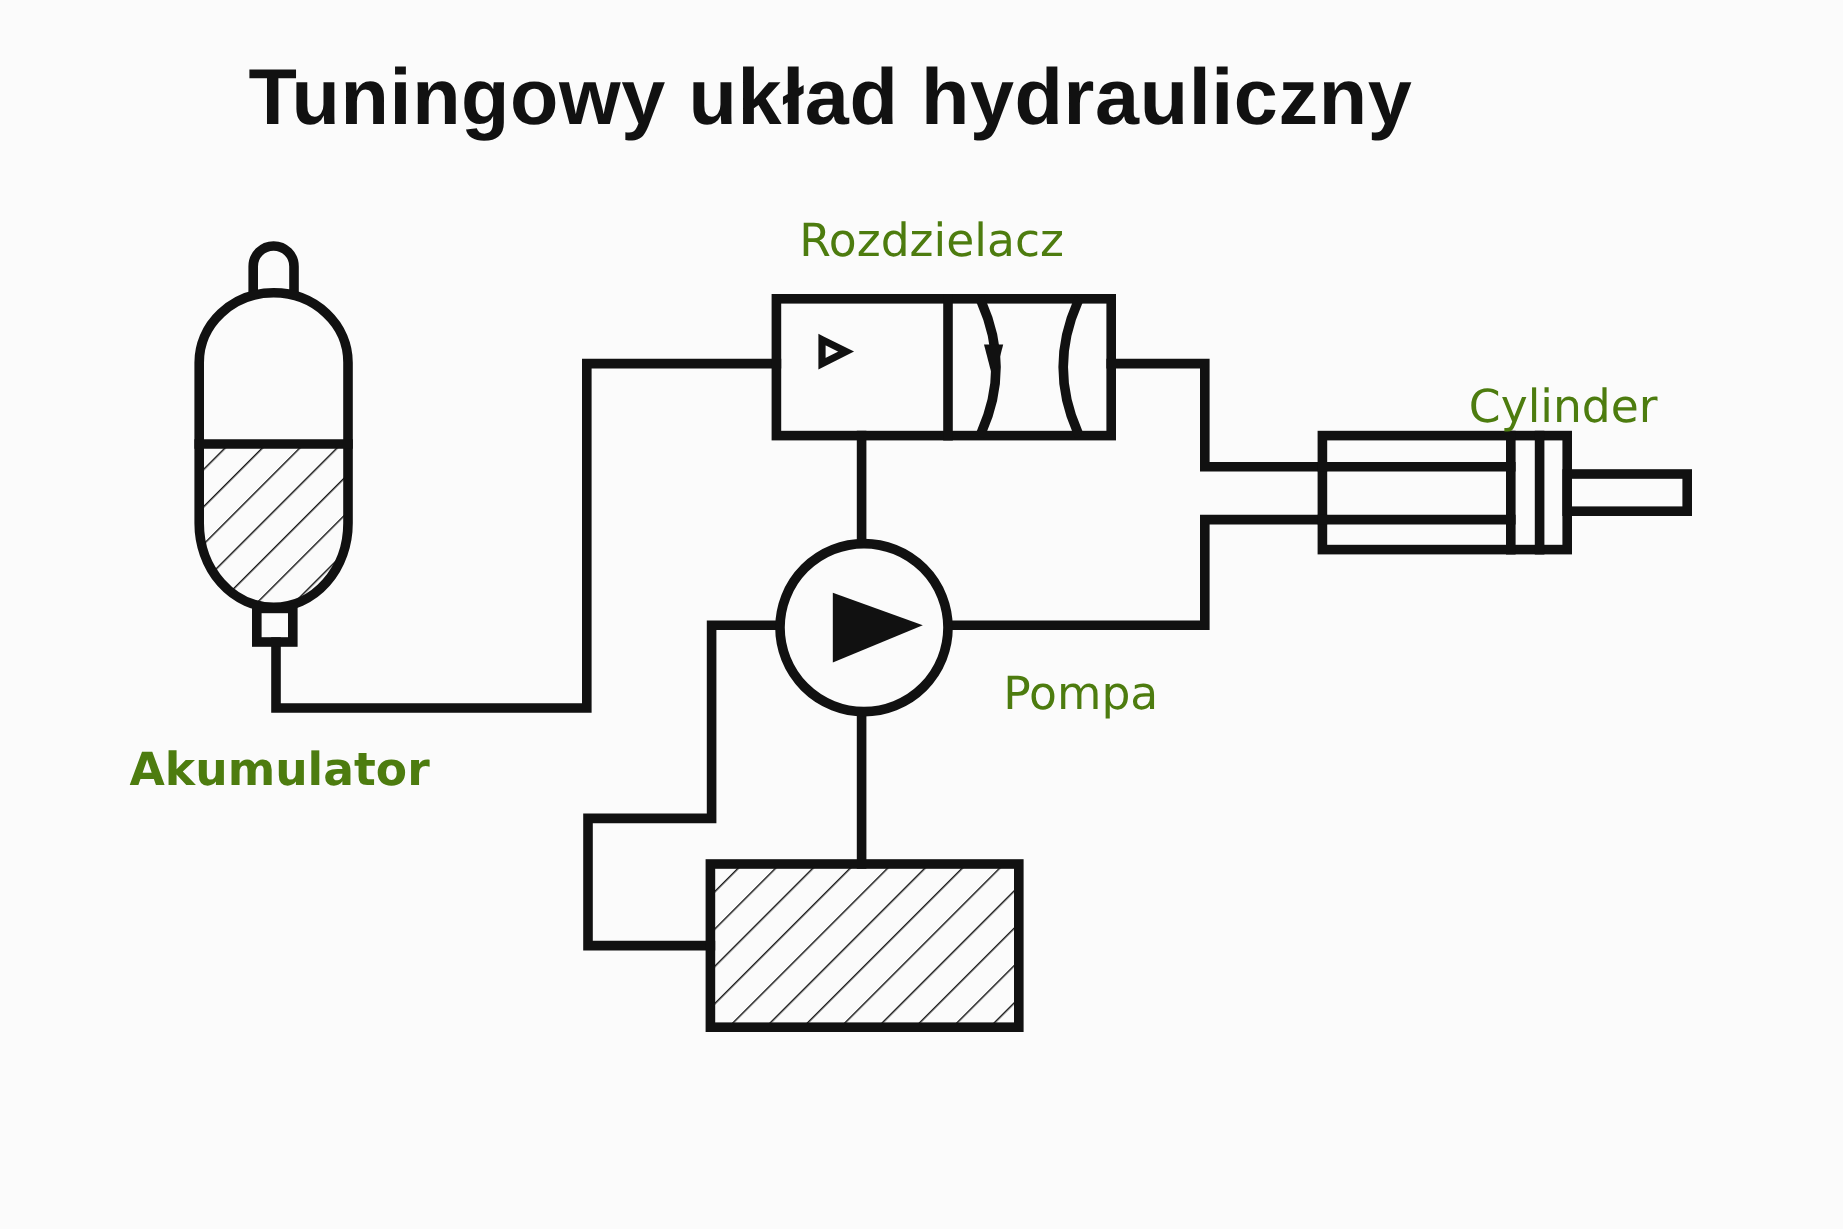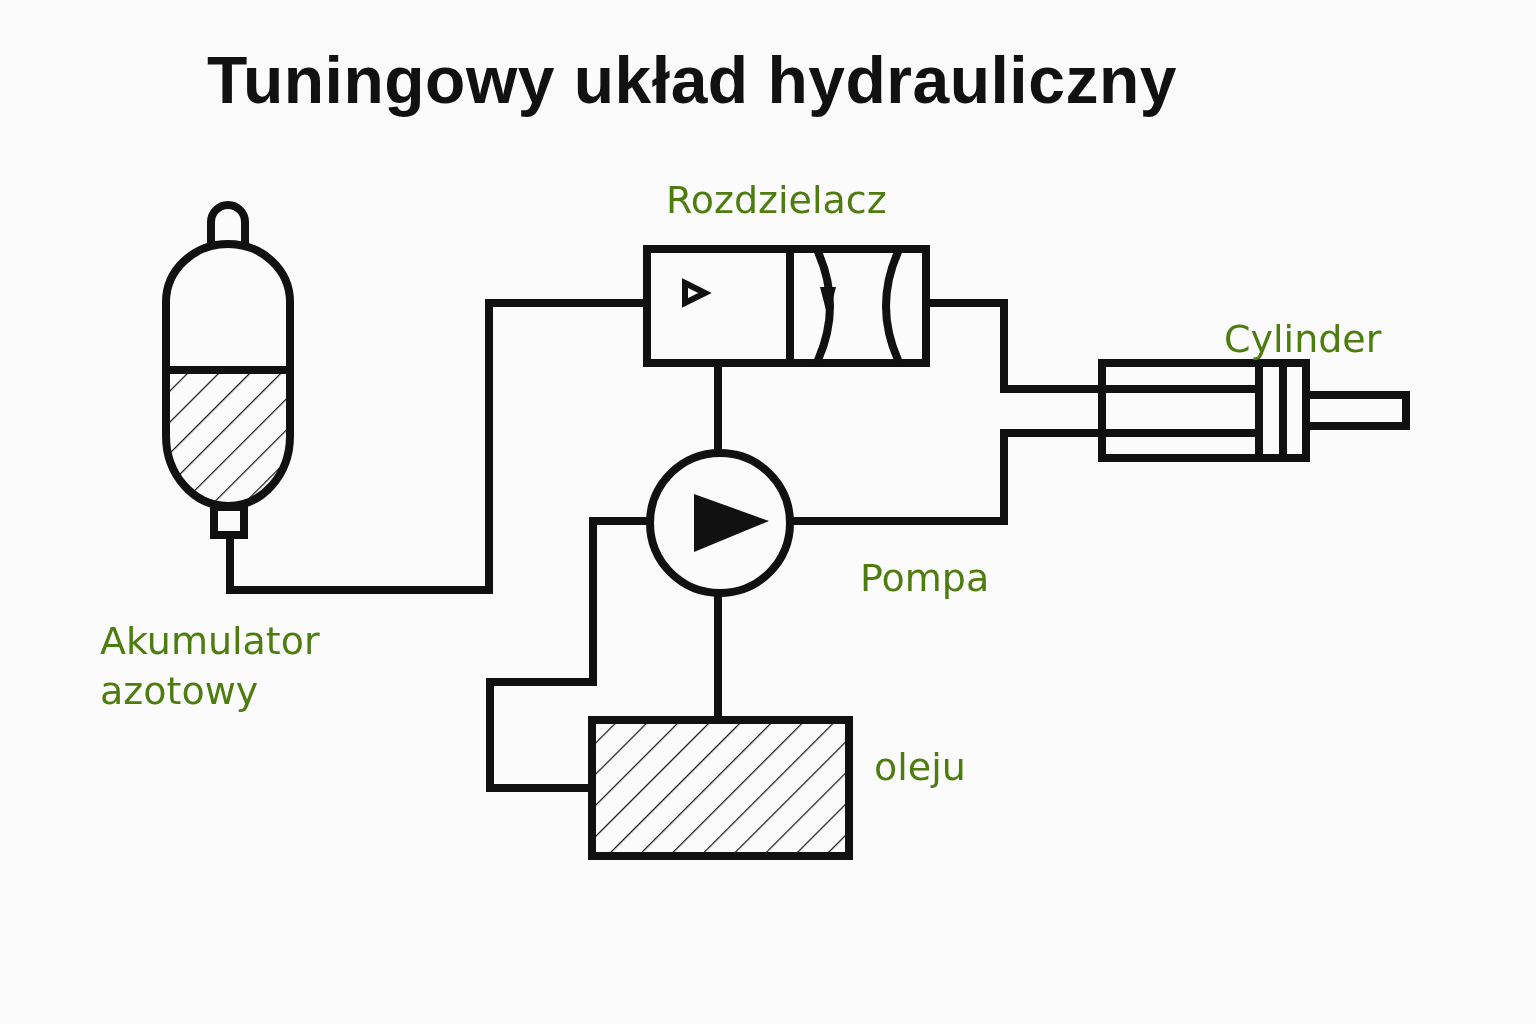--- a/index.html
+++ b/index.html
@@ -18,21 +18,21 @@
       font-weight: bold; font-size: 66px; color: #111;
       letter-spacing: 0.5px;
     }
     .label {
       position: absolute;
       font-family: "DejaVu Sans", sans-serif;
       font-size: 38px; color: #4d7c0f;
       line-height: 50px;
       white-space: nowrap;
     }
-    .label.center { text-align: left; }
+    .label.center { text-align: center; font-weight: bold; }
     .stroke { fill: none; stroke: #111; stroke-width: 8; stroke-linecap: square; stroke-linejoin: miter; }
     .hatch { stroke: #111; stroke-width: 2.4; }
   </style>
 </head>
 <body>
 
 <svg id="diagram" viewBox="0 0 1536 1024" xmlns="http://www.w3.org/2000/svg">
   <defs>
     <pattern id="hatch" patternUnits="userSpaceOnUse" width="22" height="22" patternTransform="rotate(45)">
       <line class="hatch" x1="0" y1="0" x2="0" y2="22"></line>
@@ -85,22 +85,20 @@
   <g>
     <rect fill="url(#hatch)" x="592" y="720" width="257" height="136"></rect>
     <rect class="stroke" x="592" y="720" width="257" height="136"></rect>
   </g>
 </svg>
 
 <div class="title">Tuningowy układ hydrauliczny</div>
 
 <div class="label" style="left:666px; top:175px;">Rozdzielacz</div>
 <div class="label" style="left:1224px; top:282px;margin-top:32px;">Cylinder</div>
-<div class="label" style="left:860px; top:553px;">Pompa</div>
+<div class="label" style="left:836px; top:553px;">Pompa</div>
 
 <div class="label center" style="left:100px; top:616px; width:266px;">
   <div>Akumulator</div>
-  <div>azotowy</div>
 </div>
 
 <div class="label center" style="left:874px; top:742px; width:200px;">
-  <div>oleju</div>
 </div>
 
 </body></html>

